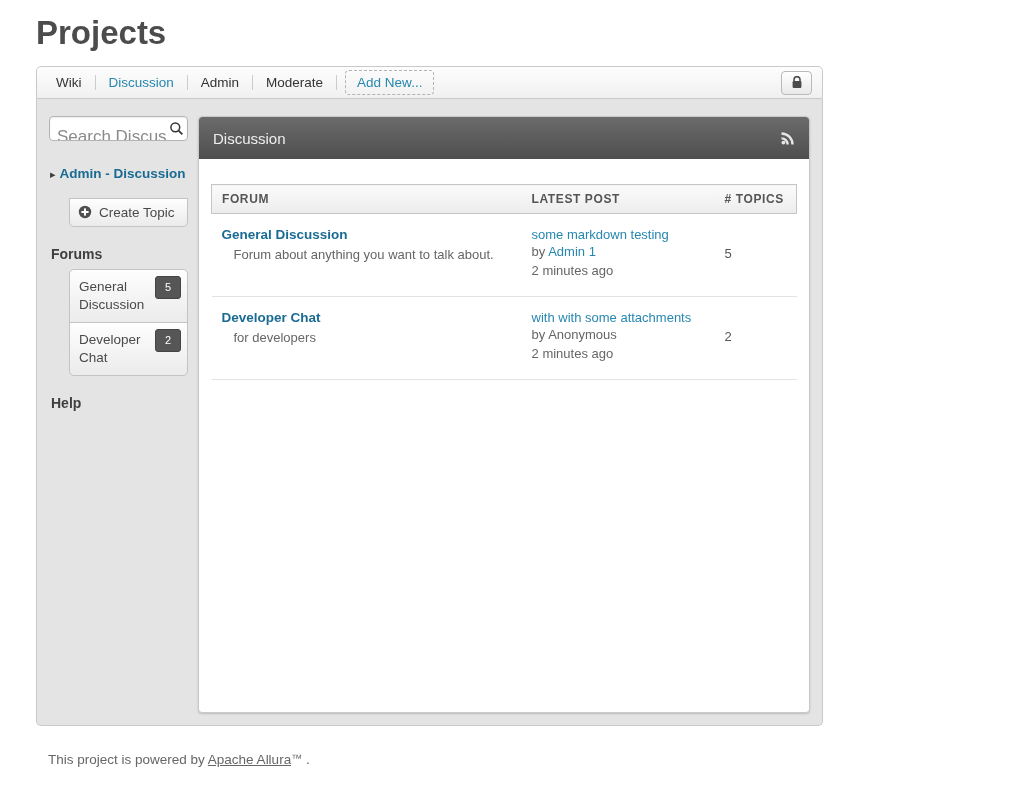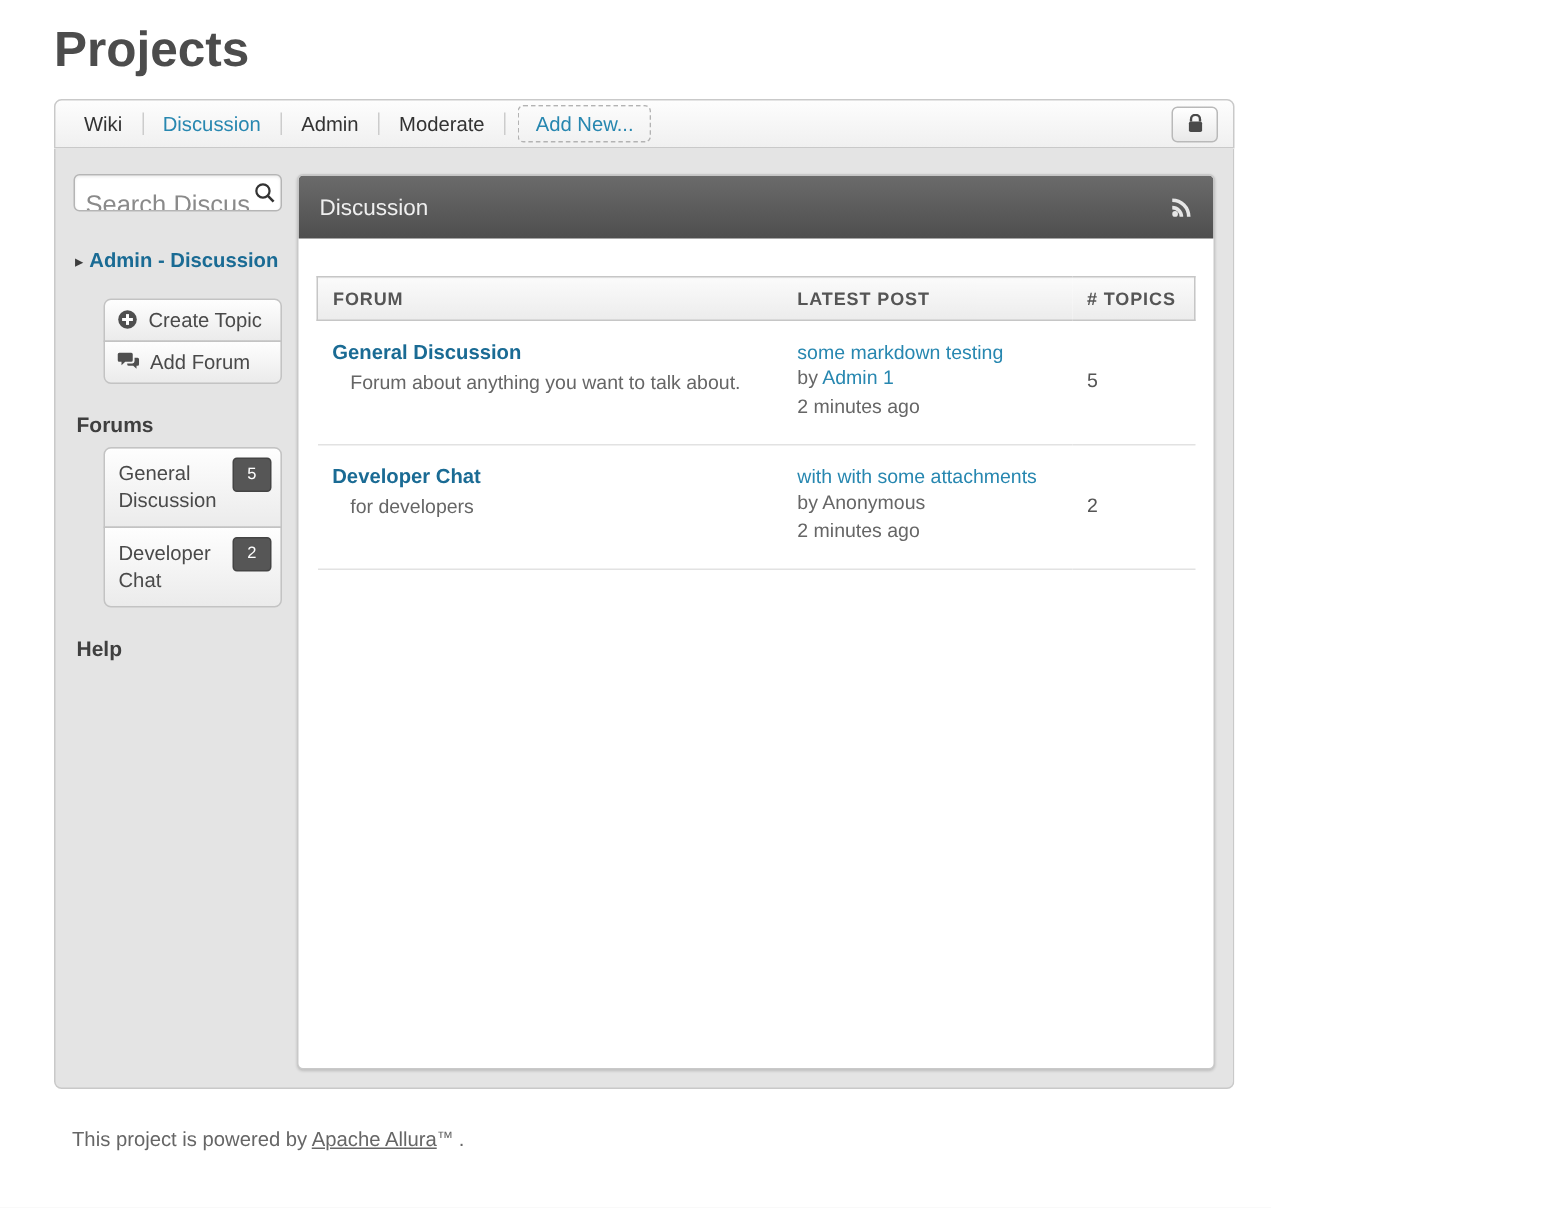--- a/index.html
+++ b/index.html
@@ -196,29 +196,20 @@
         <a class="side-btn">
           <span>
             <svg width="14" height="14" viewBox="0 0 14 14">
               <circle cx="7" cy="7" r="6.2" fill="#4f4f4f"></circle>
               <rect x="6" y="3.4" width="2" height="7.2" fill="#fff"></rect>
               <rect x="3.4" y="6" width="7.2" height="2" fill="#fff"></rect>
             </svg>
           </span>
           <span>Create Topic</span>
         </a>
-        <a class="side-btn">
-          <span>
-            <svg width="15" height="13" viewBox="0 0 15 13">
-              <path d="M1 1 h8 a1 1 0 0 1 1 1 v4 a1 1 0 0 1 -1 1 H5 L2.5 9.3 V7 H1 a1 1 0 0 1 -1 -1 V2 a1 1 0 0 1 1 -1 z" fill="#4f4f4f" transform="translate(0.5,0.2)"></path>
-              <path d="M11.5 4.5 h2 a1 1 0 0 1 1 1 v3.4 a1 1 0 0 1 -1 1 h-0.7 v2 l-2.2-2 h-3 a1 1 0 0 1 -1 -1 v-0.6 h3.4 a1.6 1.6 0 0 0 1.5 -1.6 z" fill="#4f4f4f" transform="translate(0.2,0)"></path>
-            </svg>
-          </span>
-          <span>Add Forum</span>
-        </a>
       </div>
 
       <div class="side-head">Forums</div>
       <div class="btn-stack">
         <a class="side-btn forum-item">
           <span>General Discussion</span>
           <span class="badge">5</span>
         </a>
         <a class="side-btn forum-item">
           <span>Developer Chat</span>

